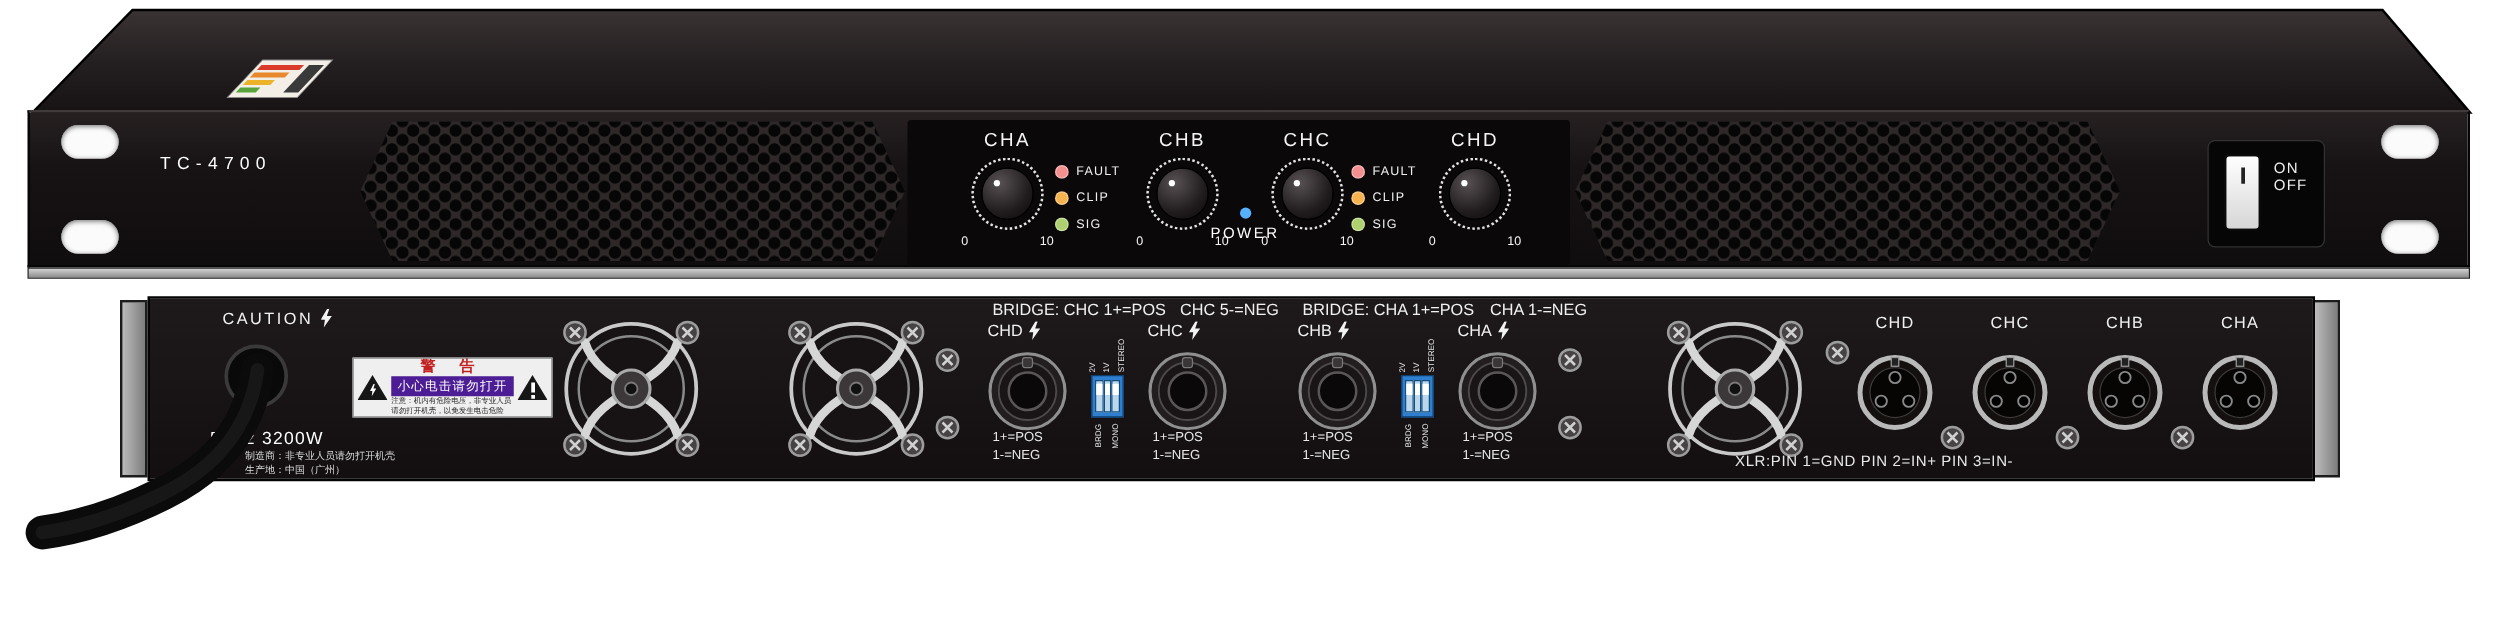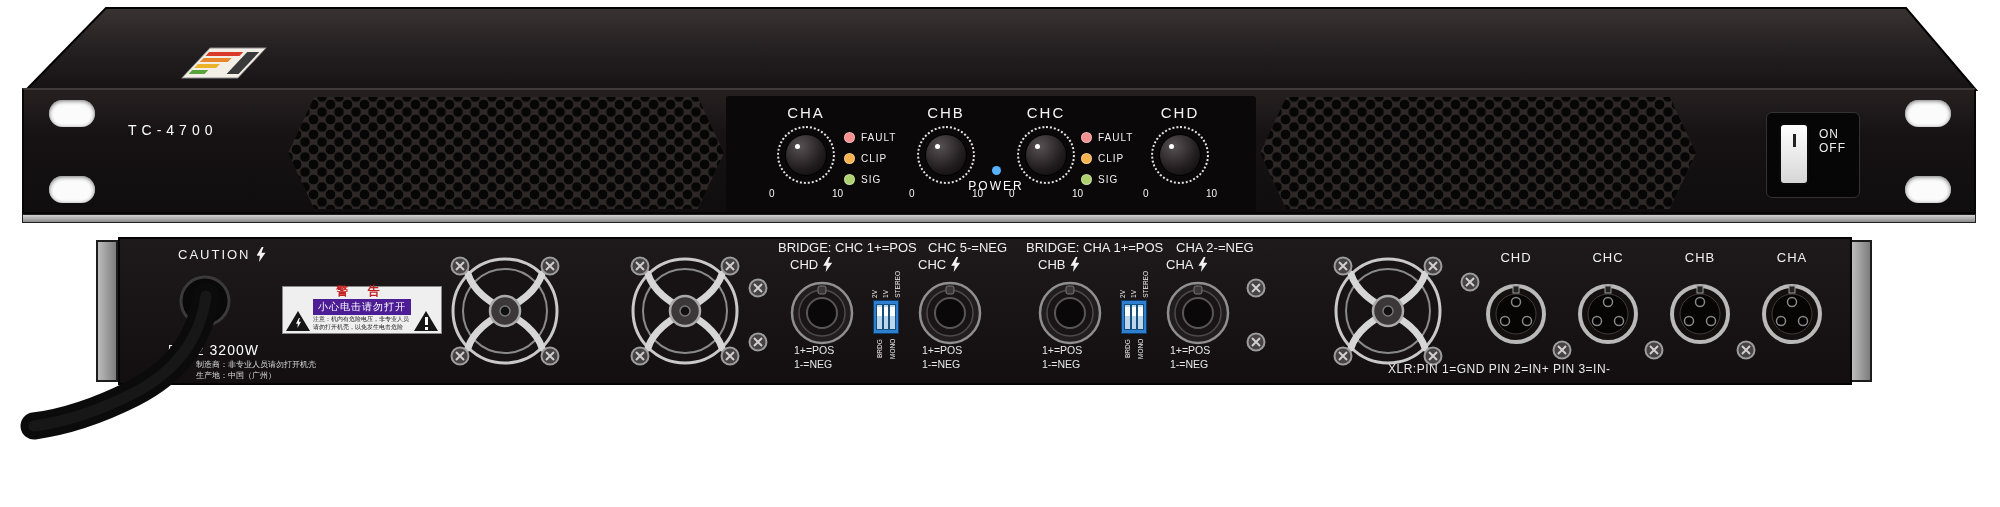--- a/index.html
+++ b/index.html
@@ -62,37 +62,37 @@
   .rear-ear{top:240px;width:22px;height:142px;box-sizing:border-box;
     background:linear-gradient(90deg,#bcbcbc,#7d7d7d);border:2px solid #1c1c1c;}
   .rear-panel{left:118px;top:237px;width:1734px;height:148px;box-sizing:border-box;
     background:linear-gradient(180deg,#1e191a 0%,#130f10 100%);border:2px solid #040404;}
   .caution{left:178px;top:247px;color:#f2f2f2;font-size:13px;letter-spacing:2px;
     display:flex;align-items:center;gap:6px;}
   .bolt{display:inline-block;width:9px;height:15px;background:#f2f2f2;
     clip-path:polygon(58% 0%,0% 58%,38% 58%,28% 100%,100% 38%,55% 38%,78% 0%);}
 
   .warn-label{left:282px;top:286px;width:160px;height:48px;box-sizing:border-box;
-    background:#efefef;border:1px solid #8a8a8a;display:flex;align-items:flex-end;gap:3px;
-    padding:2px 3px;color:#111;}
+    background:#efefef;border:1px solid #8a8a8a;display:flex;align-items:center;gap:3px;
+    padding:16px 3px;color:#111;}
   .tri{position:relative;width:24px;height:20px;background:#161616;
     clip-path:polygon(50% 0%,0% 100%,100% 100%);flex:none;}
   .tri-bolt{position:absolute;left:10px;top:7px;width:5px;height:10px;background:#fff;
     clip-path:polygon(58% 0%,0% 58%,38% 58%,28% 100%,100% 38%,55% 38%,78% 0%);}
   .tri-ex{position:absolute;left:11px;top:6px;width:3px;height:8px;background:#fff;}
   .tri-exdot{position:absolute;left:11px;top:16px;width:3px;height:2.5px;background:#fff;}
   .warn-mid{flex:1;text-align:center;min-width:0;}
   .warn-title{color:#c32222;font-weight:bold;font-size:12px;letter-spacing:8px;line-height:1.1;}
   .warn-sub{background:#4c1d95;color:#fff;font-size:10px;letter-spacing:1px;padding:1px 2px;margin-top:1px;}
   .warn-note{font-size:6px;color:#222;margin-top:1px;line-height:1.25;text-align:left;}
 
   .power-spec{left:168px;top:342px;color:#fff;font-size:14px;letter-spacing:1px;}
   .mfr{left:196px;top:359px;color:#ddd;font-size:8px;line-height:1.4;}
 
-  .bridge-text{font-size:13px;color:#f0f0f0;top:240px;}
+  .bridge-text{font-size:13px;color:#f0f0f0;top:240px;margin-left:16px;}
   .spk-ch{font-size:13px;color:#f0f0f0;top:257px;display:flex;align-items:center;gap:5px;}
   .spk-pn{font-size:10.5px;color:#e9e9e9;line-height:1.3;top:344px;}
   .xlr-label{width:60px;text-align:center;font-size:13px;letter-spacing:1px;color:#f0f0f0;top:250px;}
   .xlr-note{left:1388px;top:362px;font-size:12px;color:#e8e8e8;letter-spacing:0.5px;}
 
   .dip{width:52px;text-align:center;}
   .vtext{display:inline-block;writing-mode:vertical-rl;transform:rotate(180deg);
     font-size:6.5px;color:#e8e8e8;line-height:1.4;}
   .dip-toplabels{display:flex;gap:2px;justify-content:center;align-items:flex-end;height:30px;}
   .dip-body{width:26px;height:34px;background:#2f7fd0;border:1px solid #0d3d6b;margin:2px auto;
@@ -334,21 +334,21 @@
       </g>
     <g transform="translate(45,45)">
         <circle r="8.5" fill="#474243" stroke="#9c9c9c" stroke-width="2"></circle>
         <path d="M-4,-4 L4,4 M4,-4 L-4,4" stroke="#d0d0d0" stroke-width="2"></path>
       </g>
   </svg>
 
   <div class="abs bridge-text" style="left:778px">BRIDGE: CHC 1+=POS</div>
   <div class="abs bridge-text" style="left:928px">CHC 5-=NEG</div>
   <div class="abs bridge-text" style="left:1026px">BRIDGE: CHA 1+=POS</div>
-  <div class="abs bridge-text" style="left:1176px">CHA 2-=NEG</div>
+  <div class="abs bridge-text" style="left:1176px">CHA 1-=NEG</div>
 
   <div class="abs spk-ch" style="left:790px">
     <span>CHD</span>
       <span class="bolt"></span>
   </div>
   <div class="abs spk-ch" style="left:918px">
     <span>CHC</span>
       <span class="bolt"></span>
   </div>
   <div class="abs spk-ch" style="left:1038px">

